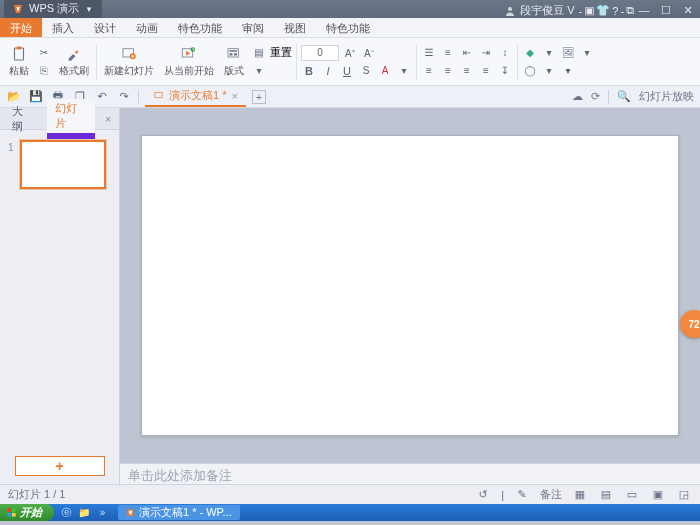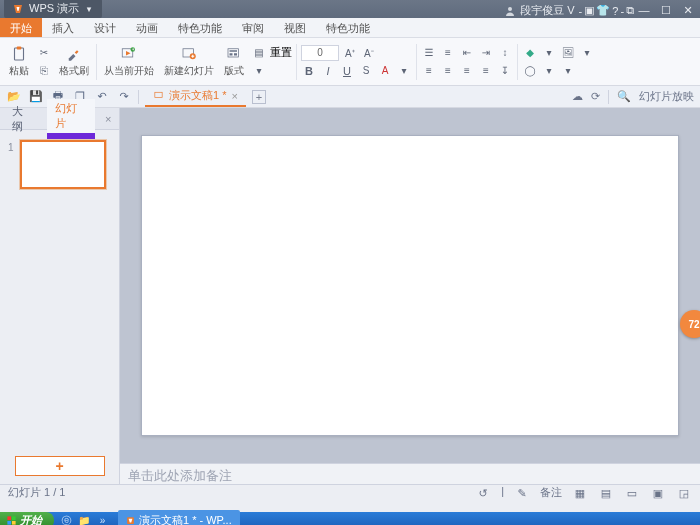--- a/index.html
+++ b/index.html
@@ -41,29 +41,29 @@
 .panel-tabs .close{margin-left:auto;color:#8a8f9d;cursor:pointer;width:14px;text-align:center}
 .thumbs{flex:1;padding:10px 8px;overflow:auto}
 .thumb{display:flex;gap:6px;align-items:flex-start}
 .thumb .num{font-size:10px;color:#8a8f9d;padding-top:2px}
 .thumb .slide{width:86px;height:49px;background:#fff;border:2px solid #e9792f;box-shadow:0 0 0 1px #e9c7ad}
 .addslide{margin:8px auto;width:90px;height:20px;border:1px solid #e9792f;color:#e9792f;display:flex;align-items:center;justify-content:center;cursor:pointer;font-size:14px;font-weight:bold;background:#fff}
 .canvas{flex:1;background:#bec4d1;display:flex;flex-direction:column}
 .stage{flex:1;display:flex;align-items:center;justify-content:center}
 .slidebig{width:538px;height:301px;background:#fff;border:1px solid #a9b0c0;box-shadow:0 1px 3px rgba(0,0,0,.15)}
 .notes{height:21px;background:#f0f2f6;border-top:1px solid #cfd3df;padding:3px 8px;color:#9ea4b3;font-size:13px}
-.statusbar{height:28px;background:#eceef3;border-top:1px solid #cfd3df;display:flex;align-items:flex-start;padding:0 8px;color:#6a7388;font-size:11px;gap:10px}
+.statusbar{height:20px;background:#eceef3;border-top:1px solid #cfd3df;display:flex;align-items:center;padding:0 8px;color:#6a7388;font-size:11px;gap:10px}
 .statusbar .sp{flex:1}
 .statusbar .vb{width:16px;height:16px;display:flex;align-items:center;justify-content:center;cursor:pointer;color:#6a7388}
 .taskbar{height:17px;background:linear-gradient(#2a7cd8,#1c5fb8);display:flex;align-items:center}
 .taskbar .start{height:17px;padding:0 12px 0 6px;background:linear-gradient(#51b04a,#2e8a2a);color:#fff;font-style:italic;font-weight:bold;display:flex;align-items:center;gap:3px;border-radius:0 8px 8px 0;font-size:11px}
 .taskbar .start svg{width:11px;height:11px}
 .taskbar .ql{display:flex;gap:5px;padding:0 6px}
 .taskbar .ql span{width:13px;height:13px;display:flex;align-items:center;justify-content:center;color:#cde2fb;font-size:10px}
-.taskbar .task{height:22px;padding:0 8px;background:#4b94e4;color:#fff;display:flex;align-items:center;gap:4px;font-size:10px;border-radius:2px;margin-left:3px}
+.taskbar .task{height:15px;padding:0 8px;background:#4b94e4;color:#fff;display:flex;align-items:center;gap:4px;font-size:10px;border-radius:2px;margin-left:3px}
 .taskbar .task svg{width:9px;height:9px}
 .fab{position:absolute;right:-8px;top:310px;width:28px;height:28px;border-radius:50%;background:#f2883e;color:#fff;display:flex;align-items:center;justify-content:center;font-size:10px;font-weight:bold;box-shadow:0 1px 3px rgba(0,0,0,.3)}
 </style>
 </head>
 <body>
 
 <div class="titlebar">
   <div class="app">
     <svg viewBox="0 0 24 24">
         <path fill="#e9792f" d="M4 4h16l-4 16H8z"></path>
@@ -129,36 +129,36 @@
           <path fill="#6a7388" d="M5 18l6-6 3 3-6 6H5z"></path>
           <path fill="#e9792f" d="M13 10l3-3 2 2-3 3z"></path>
         </svg>
       <span class="lbl">格式刷</span>
     </div>
   </div>
   <div class="sep"></div>
   <div class="rgroup">
     <div class="big">
       <svg viewBox="0 0 24 24">
+          <rect x="4" y="5" width="14" height="11" fill="none" stroke="#6a7388"></rect>
+          <circle cx="17" cy="15" r="4" fill="#e9792f"></circle>
+          <path stroke="#fff" stroke-width="1.5" d="M17 13v4M15 15h4"></path>
+        </svg>
+      <span class="lbl">新建幻灯片</span>
+    </div>
+  </div>
+  <div class="rgroup">
+    <div class="big">
+      <svg viewBox="0 0 24 24">
           <rect x="3" y="5" width="14" height="11" fill="none" stroke="#6a7388"></rect>
           <path fill="#e9792f" d="M8 8l6 3-6 3z"></path>
           <circle cx="17" cy="6" r="3" fill="#3da446"></circle>
           <path stroke="#fff" d="M16 6l2-1v2"></path>
         </svg>
       <span class="lbl">从当前开始</span>
-    </div>
-  </div>
-  <div class="rgroup">
-    <div class="big">
-      <svg viewBox="0 0 24 24">
-          <rect x="4" y="5" width="14" height="11" fill="none" stroke="#6a7388"></rect>
-          <circle cx="17" cy="15" r="4" fill="#e9792f"></circle>
-          <path stroke="#fff" stroke-width="1.5" d="M17 13v4M15 15h4"></path>
-        </svg>
-      <span class="lbl">新建幻灯片</span>
     </div>
   </div>
   <div class="rgroup">
     <div class="big">
       <svg viewBox="0 0 24 24">
           <rect x="4" y="5" width="14" height="11" fill="none" stroke="#6a7388"></rect>
           <rect x="6" y="7" width="10" height="2" fill="#6a7388"></rect>
           <rect x="6" y="11" width="4" height="3" fill="#6a7388"></rect>
           <rect x="12" y="11" width="4" height="3" fill="#6a7388"></rect>
         </svg>

